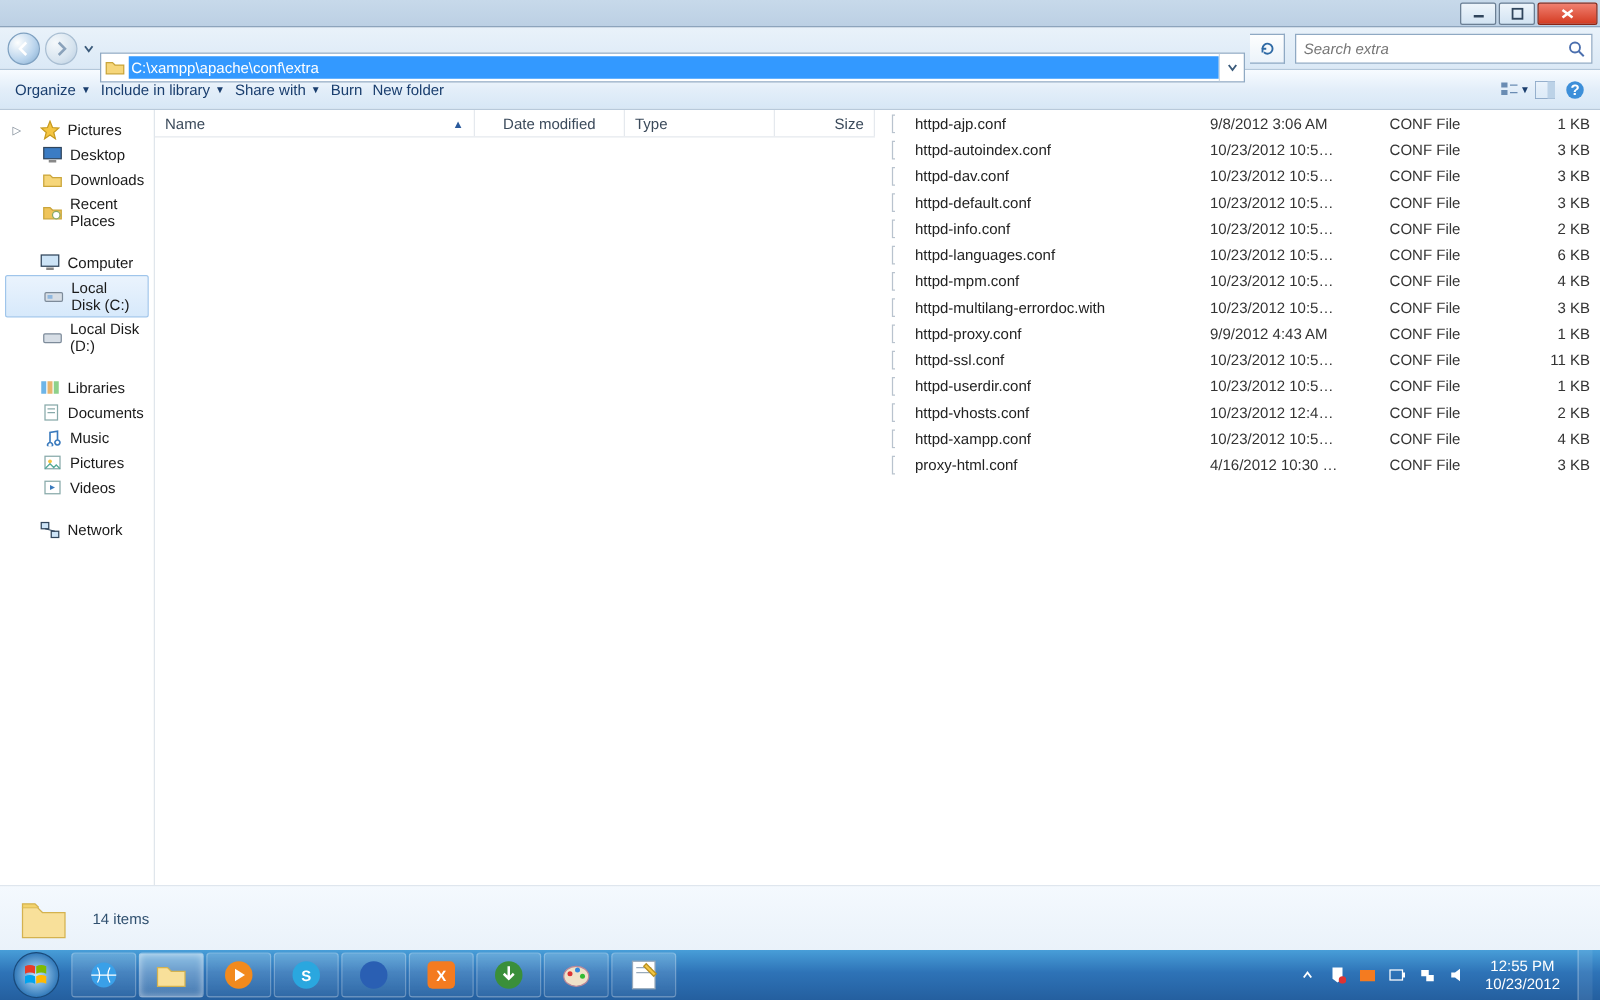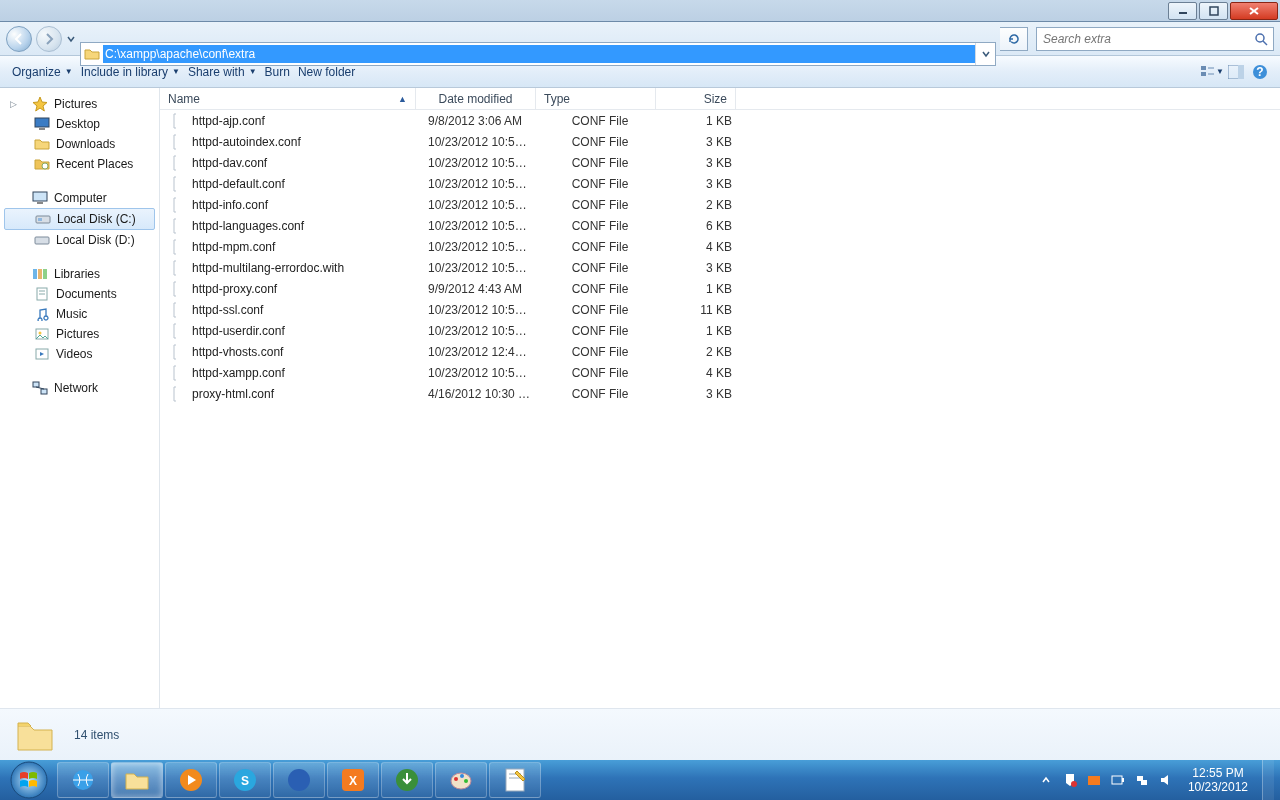--- a/index.html
+++ b/index.html
@@ -36,21 +36,21 @@
 .bodyarea { display:flex; height: calc(800px - 22px - 34px - 32px - 52px - 40px); }
 .sidebar { width:160px; border-right:1px solid #e0e6ec; background:#fff; padding:6px 0; overflow:hidden; }
 .side-group { margin-bottom:14px; }
 .side-head { display:flex; align-items:center; gap:6px; padding:2px 8px 2px 16px; color:#1a1a1a; }
 .side-head .tri { width:10px; color:#7c8894; font-size:9px; position:relative; left:-6px; }
 .side-item { display:flex; align-items:center; gap:6px; padding:2px 8px 2px 34px; color:#1a1a1a; }
 .side-item.sel { background:linear-gradient(#eaf3fd,#d7e9fb); border:1px solid #9fc5eb; border-radius:2px; margin:0 4px; padding-left:30px; }
 .iconbox { width:16px; height:16px; display:flex; align-items:center; justify-content:center; }
 
 
-.filepane { flex:1; background:#fff; display:flex; flex-direction:column; }
+.filepane { flex:1; background:#fff; display:flex; flex-direction:row; }
 .colheaders { height:22px; border-bottom:1px solid #e5e9ee; display:flex; align-items:center; color:#3b4a5b; }
 .colh { padding:0 8px; border-right:1px solid #e5e9ee; height:100%; display:flex; align-items:center; gap:4px; }
 .colh.name { width:256px; }
 .colh.date { width:120px;justify-content:center; }
 .colh.type { width:120px; }
 .colh.size { width:80px; justify-content:flex-end; }
 .sortarrow { color:#2a5a9c; font-size:9px; margin-left:auto; }
 .filelist { flex:1; overflow:auto; }
 .filerow { display:flex; align-items:center; height:21px; padding-left:4px; }
 .filerow .cell { padding:0 8px; color:#222; white-space:nowrap; overflow:hidden; text-overflow:ellipsis; }

